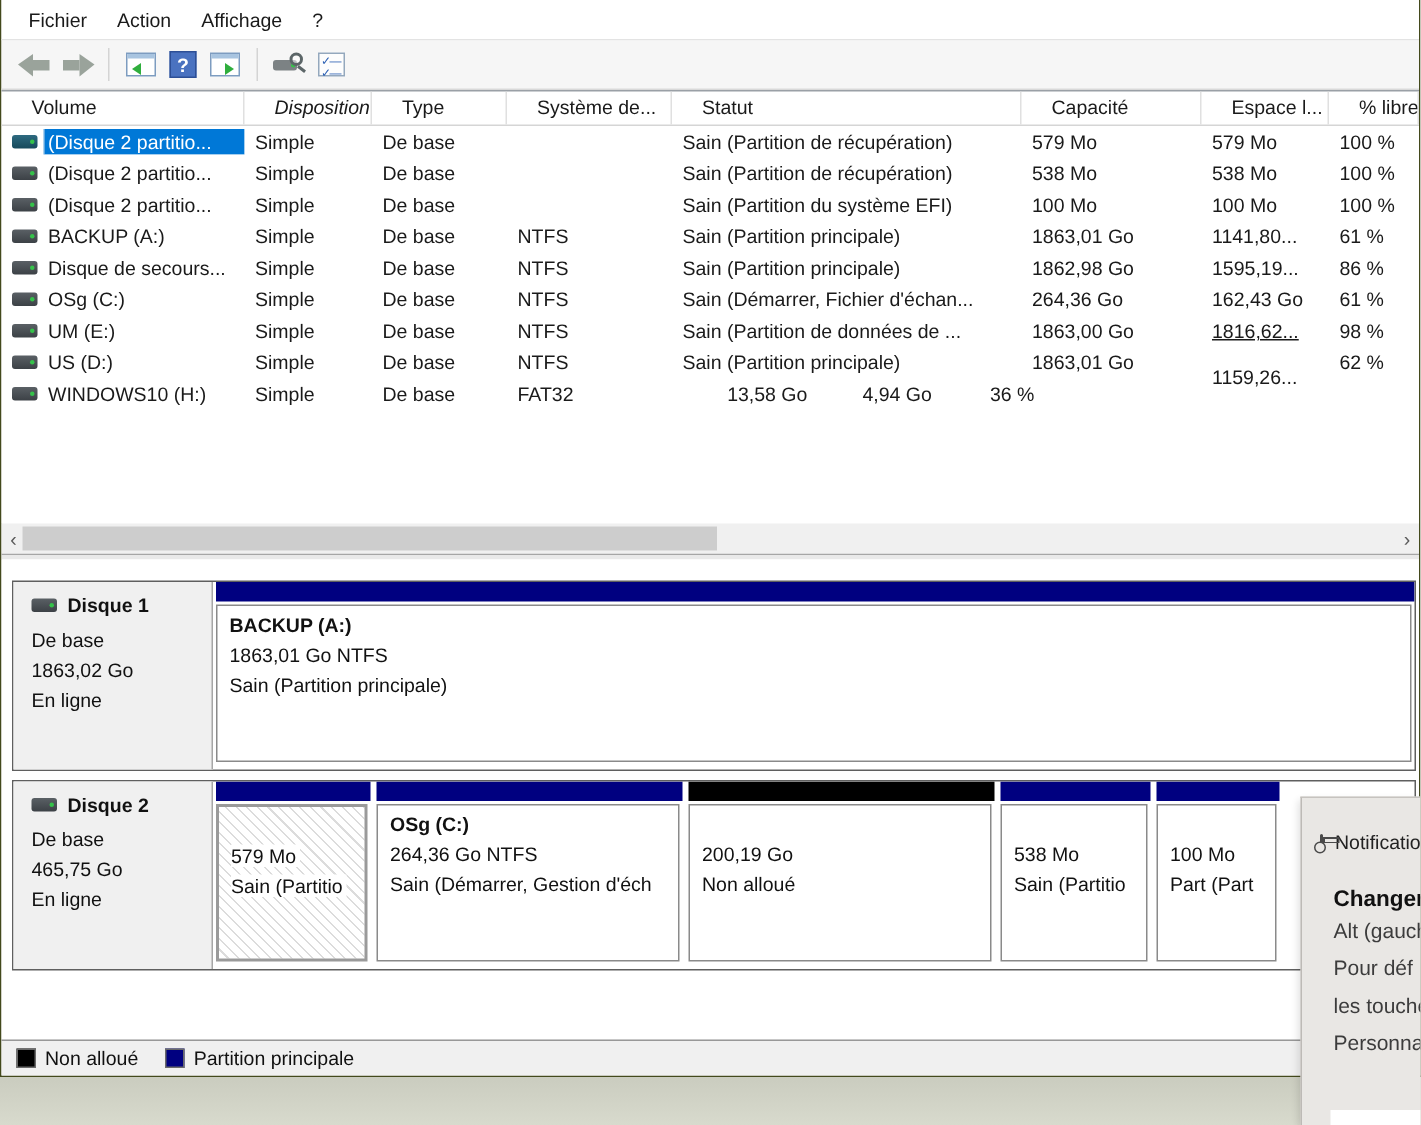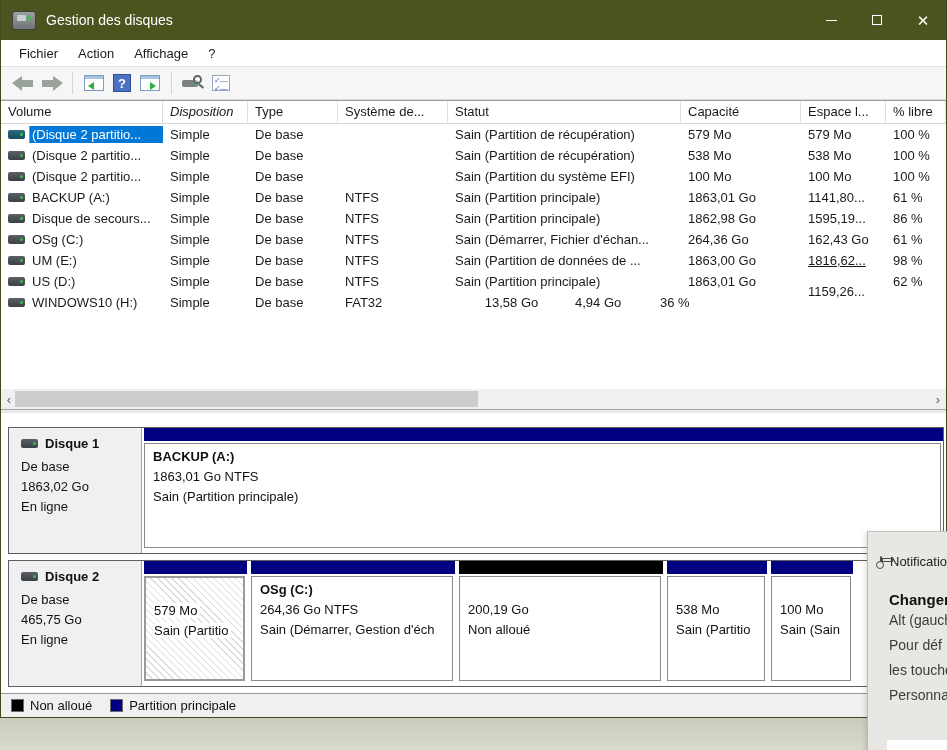--- a/index.html
+++ b/index.html
@@ -54,21 +54,21 @@
   .mag-ico .led { position:absolute; left:12px; top:7px; width:3px; height:3px; background:#35c24a; border-radius:50%; }
   .mag-ico .lens { position:absolute; right:2px; top:0; width:9px; height:9px; border:2px solid #5c6668; border-radius:50%; background:rgba(255,255,255,.5); }
   .mag-ico .handle { position:absolute; right:0; top:10px; width:6px; height:2px; background:#5c6668; transform:rotate(38deg); }
   .check-ico { position:relative; width:18px; height:16px; background:#fdfdfd; border:1px solid #94a8bd; color:#2f62b5; font-size:8px; line-height:1; padding:1px; }
   .check-ico::before { content:"✓—"; display:block; letter-spacing:-1px; }
   .check-ico::after { content:"✓—"; display:block; letter-spacing:-1px; }
 
   
   .listview { height:289px; background:#fff; border-top:1px solid #9aa0a6; flex:0 0 auto; overflow:hidden; }
   .lv-header { display:flex; height:23px; border-bottom:1px solid #d5d5d5; }
-  .lv-hcell { font-size:13px; color:#1a1a1a; line-height:22px; padding-left:7px;
+  .lv-hcell { font-size:13px; color:#1a1a1a; line-height:22px; padding-left:20px;
     border-right:1px solid #e0e0e0; overflow:hidden; white-space:nowrap; flex:0 0 auto; }
   .lv-row { display:flex; height:21px; align-items:center; }
   .lv-cell { font-size:13px; color:#1a1a1a; padding-left:7px; white-space:nowrap; overflow:hidden; flex:0 0 auto; }
   .lv-cell.vol { display:flex; align-items:center; padding-left:7px; }
   .disk-ico { flex:0 0 auto; width:17px; height:9px; background:linear-gradient(#5a6065,#3c4146); border-radius:2px; position:relative; margin-right:5px; }
   .disk-ico::after { content:""; position:absolute; right:2px; top:3px; width:3px; height:3px; background:#35c24a; border-radius:50%; }
   .disk-ico.sel { background:linear-gradient(#2e6a80,#174a5c); }
   .vol-label { white-space:nowrap; overflow:hidden; padding:1px 2px; flex:1; }
   .vol-label.selected { background:#0078d7; color:#fff; outline:1px solid #5ea6e0; }
 
@@ -124,35 +124,20 @@
   .notif-line { font-size:14px; color:#3c3c3c; padding-left:21px; line-height:25px; white-space:nowrap; }
   .notif-white-box { position:absolute; left:887px; top:740px; width:60px; height:10px; background:#fff; }
 </style>
 </head>
 <body>
 
 <div class="screen">
 
   <div class="dm-window">
 
-    <div class="titlebar">
-      <div class="title-icon"></div>
-      <div class="title-text">Gestion des disques</div>
-      <div class="tb-controls">
-        <div class="tb-btn">
-            <span class="glyph-min"></span>
-          </div>
-        <div class="tb-btn">
-            <span class="glyph-max"></span>
-          </div>
-        <div class="tb-btn">
-            <span class="glyph-close">✕</span>
-          </div>
-      </div>
-    </div>
 
     <div class="menubar">
         <div class="menu-item">Fichier</div>
         <div class="menu-item">Action</div>
         <div class="menu-item">Affichage</div>
         <div class="menu-item">?</div>
       </div>
 
     <div class="toolbar">
       <div class="tool-btn">
@@ -398,21 +383,21 @@
                 <div class="pline bold"><span style="background: transparent;">&nbsp;</span></div>
                 <div class="pline"><span>538 Mo</span></div>
                 <div class="pline"><span>Sain (Partitio</span></div>
               </div>
             </div>
             <div class="part" style="width: 82px;">
               <div class="part-strip" style="background: rgb(0, 0, 128);"></div>
               <div class="part-body">
                 <div class="pline bold"><span style="background: transparent;">&nbsp;</span></div>
                 <div class="pline"><span>100 Mo</span></div>
-                <div class="pline"><span>Sain (Sain</span></div>
+                <div class="pline"><span>Part (Part</span></div>
               </div>
             </div>
           </div>
         </div>
       </div>
 
     <div class="legend">
         <div class="legend-item">
           <span class="legend-swatch" style="background: rgb(0, 0, 0);"></span>
           <span class="legend-label">Non alloué</span>

